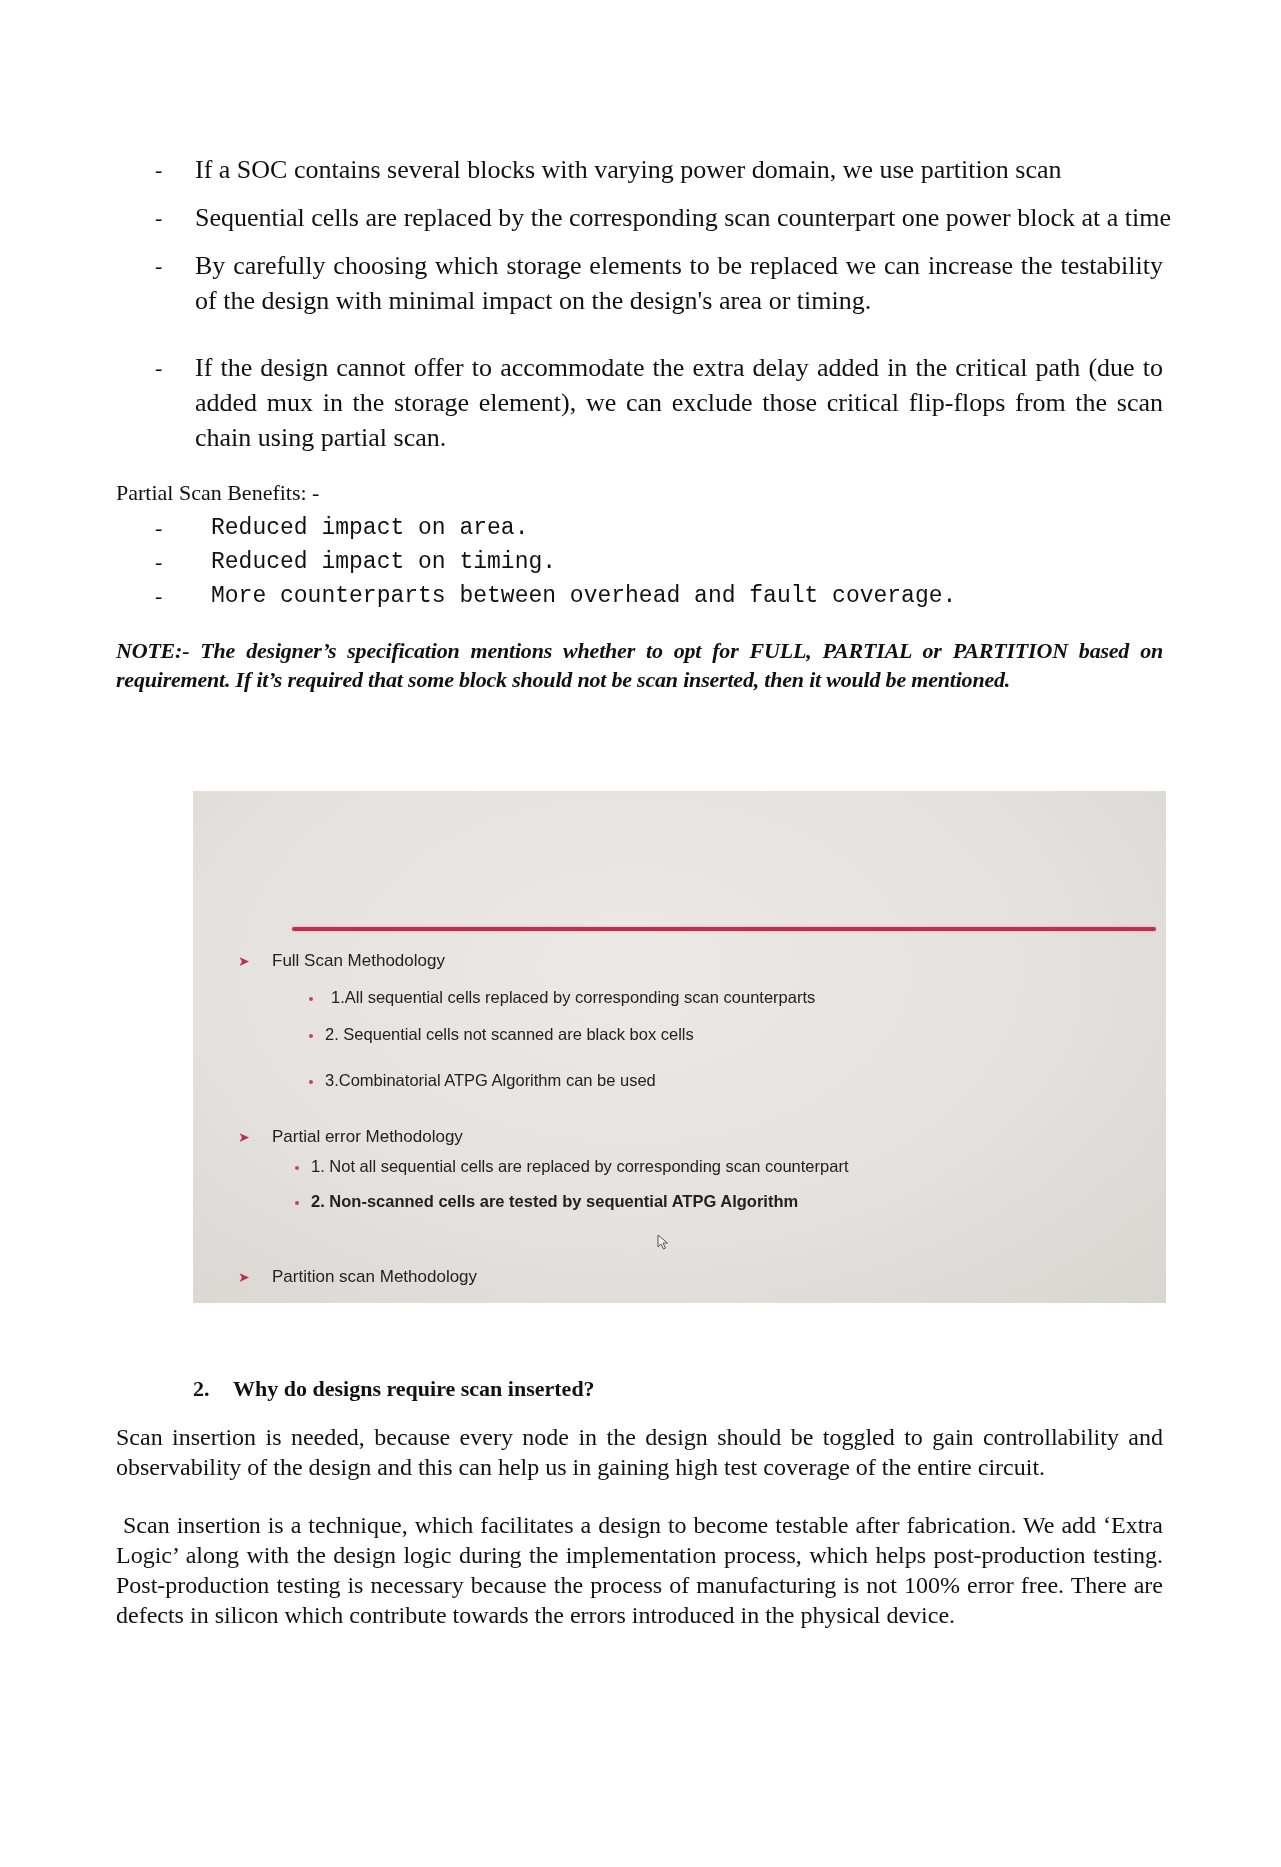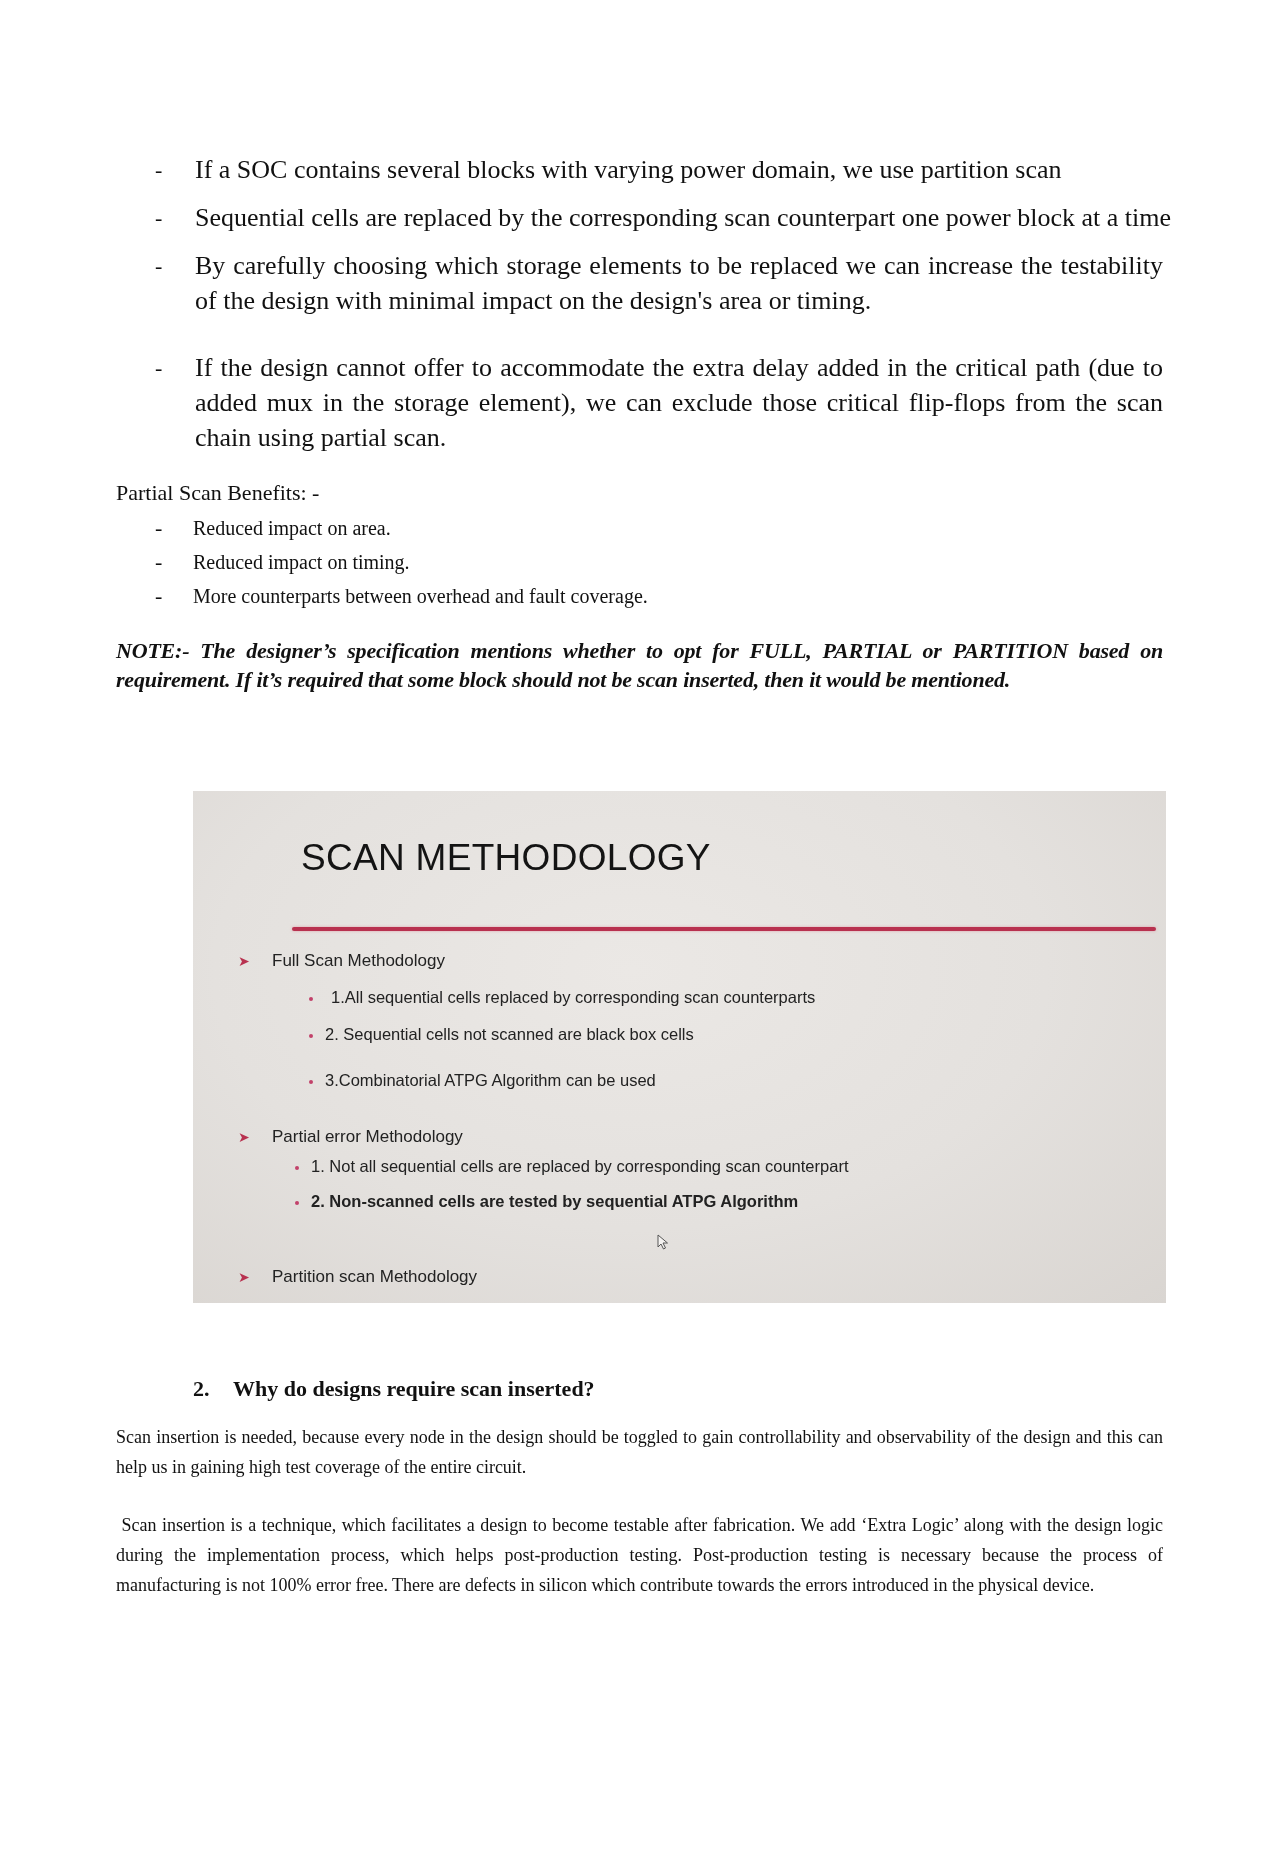--- a/index.html
+++ b/index.html
@@ -18,21 +18,21 @@
     text-align-last: left;
   }
 
   .benefits-heading {
     position: absolute; left: 116px; top: 478px;
     font-size: 22px; line-height: 30px; 
     text-underline-offset: 3px;
   }
   .benefit { position: absolute; left: 0; width: 1281px; }
   .benefit .dash { position: absolute; left: 155px; font-size: 22px; line-height: 30px; }
-  .benefit .text { position: absolute; left: 193px; font-size: 20px; line-height: 30px; }
+  .benefit .text { position: absolute; left: 211px; font-size: 23px; line-height: 30px; font-family: Liberation Mono, monospace; }
 
   .note {
     position: absolute; left: 116px; top: 636px; width: 1047px;
     font-size: 22px; line-height: 29px; font-weight: bold; font-style: italic;
     text-align: justify; text-align-last: left; letter-spacing: -0.2px;
   }
 
   
   .slide {
     position: absolute; left: 193px; top: 791px; width: 973px; height: 512px;
@@ -70,21 +70,21 @@
 
   
   .section-heading {
     position: absolute; left: 193px; top: 1374px;
     font-size: 22px; line-height: 30px; font-weight: bold;
   }
   .section-heading .num { position: absolute; left: 0; }
   .section-heading .title { position: absolute; left: 40px; white-space: nowrap; }
   .para {
     position: absolute; left: 116px; width: 1047px;
-    font-size: 18px; line-height: 30px; text-align: justify; text-align-last: left;
+    font-size: 24px; line-height: 30px; text-align: justify; text-align-last: left;
   }
 </style>
 </head>
 <body>
 
 <div class="bullet" style="top:152px;">
   <span class="dash">-</span>
   <span class="text">If a SOC contains several blocks with varying power domain, we use partition scan</span>
 </div>
 <div class="bullet" style="top:200px;">
@@ -110,21 +110,20 @@
   <span class="text">Reduced impact on timing.</span>
 </div>
 <div class="benefit" style="top:581px;">
   <span class="dash">-</span>
   <span class="text">More counterparts between overhead and fault coverage.</span>
 </div>
 
 <div class="note">NOTE:- The designer’s specification mentions whether to opt for FULL, PARTIAL or PARTITION based on requirement. If it’s required that some block should not be scan inserted, then it would be mentioned.</div>
 
 <div class="slide">
-  <div class="slide-title">SCAN METHODOLOGY</div>
   <div class="slide-rule"></div>
 
   <div class="slide-l1" style="left:0; top:160px;">
     <span class="arrow">➤</span>
     <span class="label">Full Scan Methodology</span>
   </div>
   <div class="slide-l2" style="left:0; top:197px;">
     <span class="dot" style="left:116px;"></span>
     <span class="label" style="left:138px;">1.All sequential cells replaced by corresponding scan counterparts</span>
   </div>

